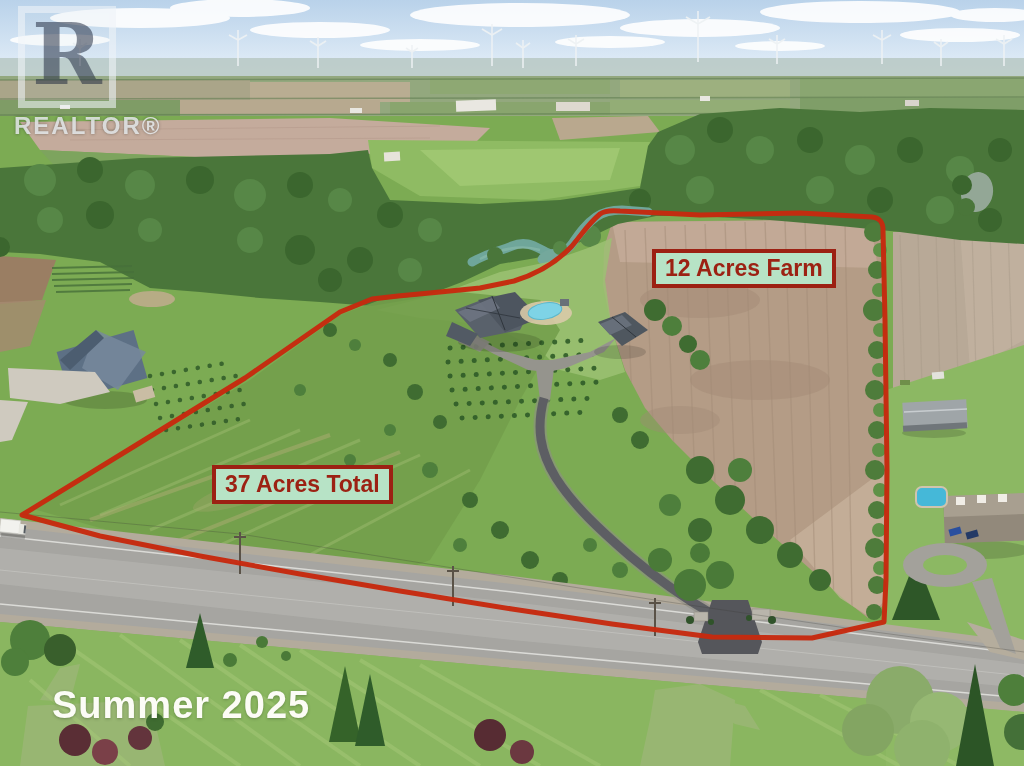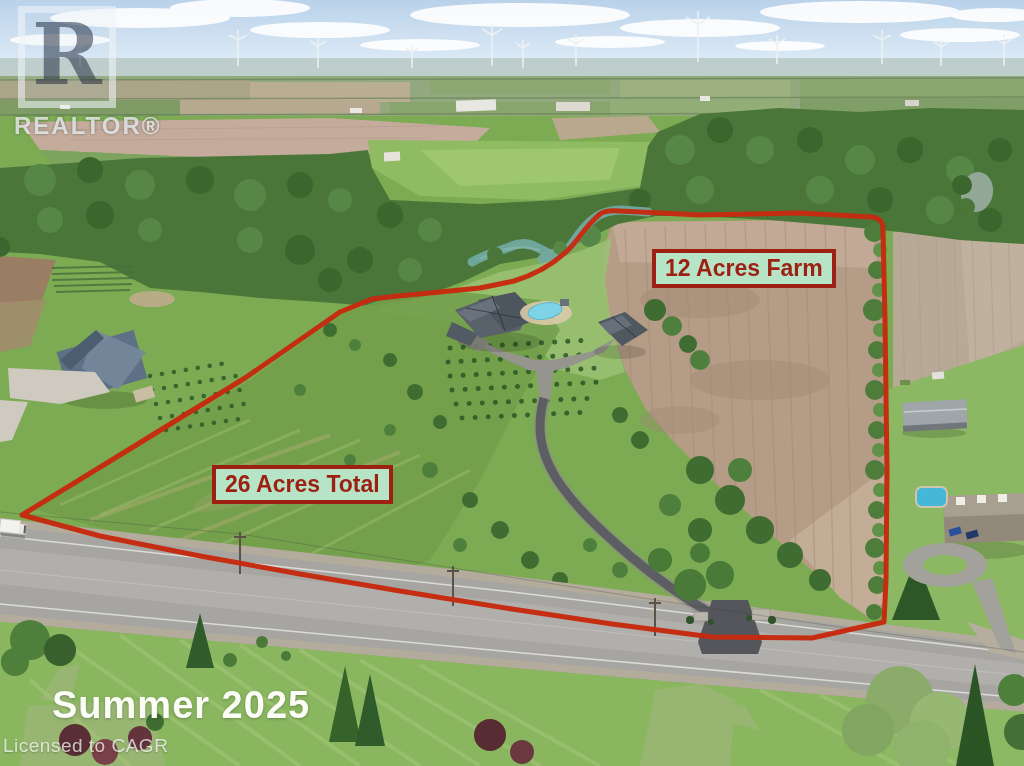--- a/index.html
+++ b/index.html
@@ -579,20 +579,19 @@
     <span class="wm-r">R</span>
   </div>
   <div class="wm-text">REALTOR®</div>
 </div>
 
 <div class="acres-label label-farm">
   <span>12 Acres Farm</span>
 </div>
 
 <div class="acres-label label-total">
-  <span>26 Acres Total</span>
+  <span>37 Acres Total</span>
 </div>
 
 <div class="season">Summer 2025</div>
 
-<div class="license">Licensed to CAGR</div>
 
 </div>
 
 </body></html>

